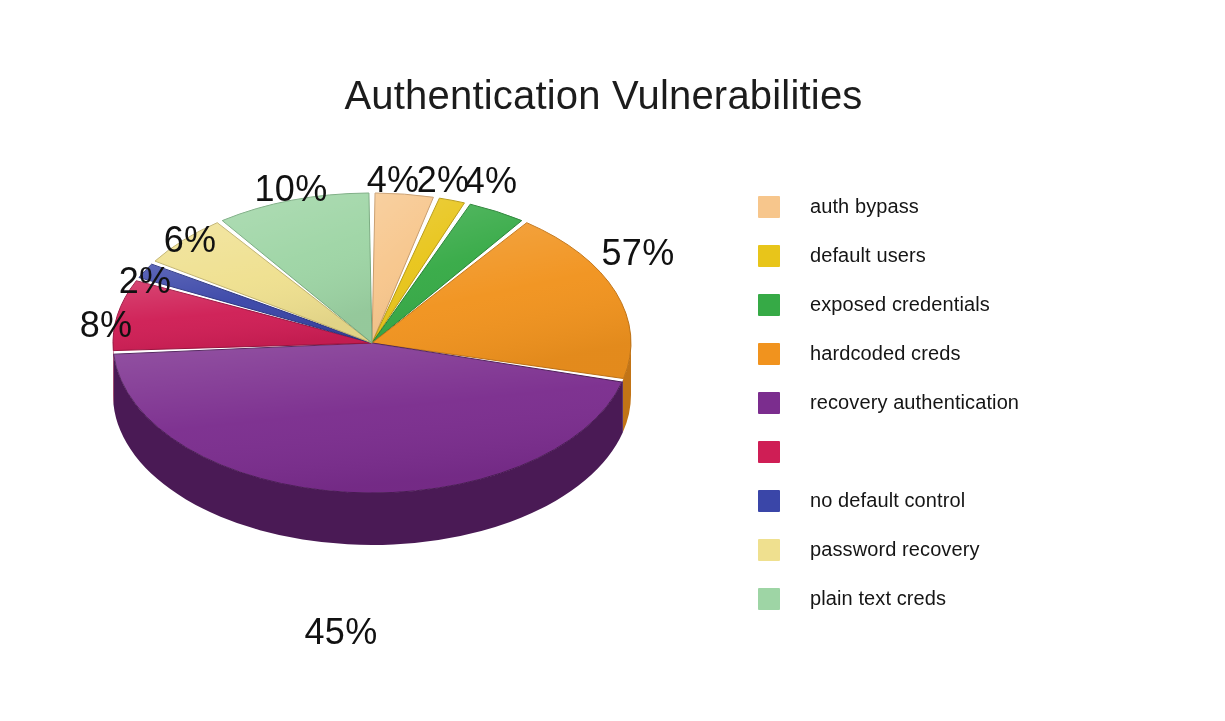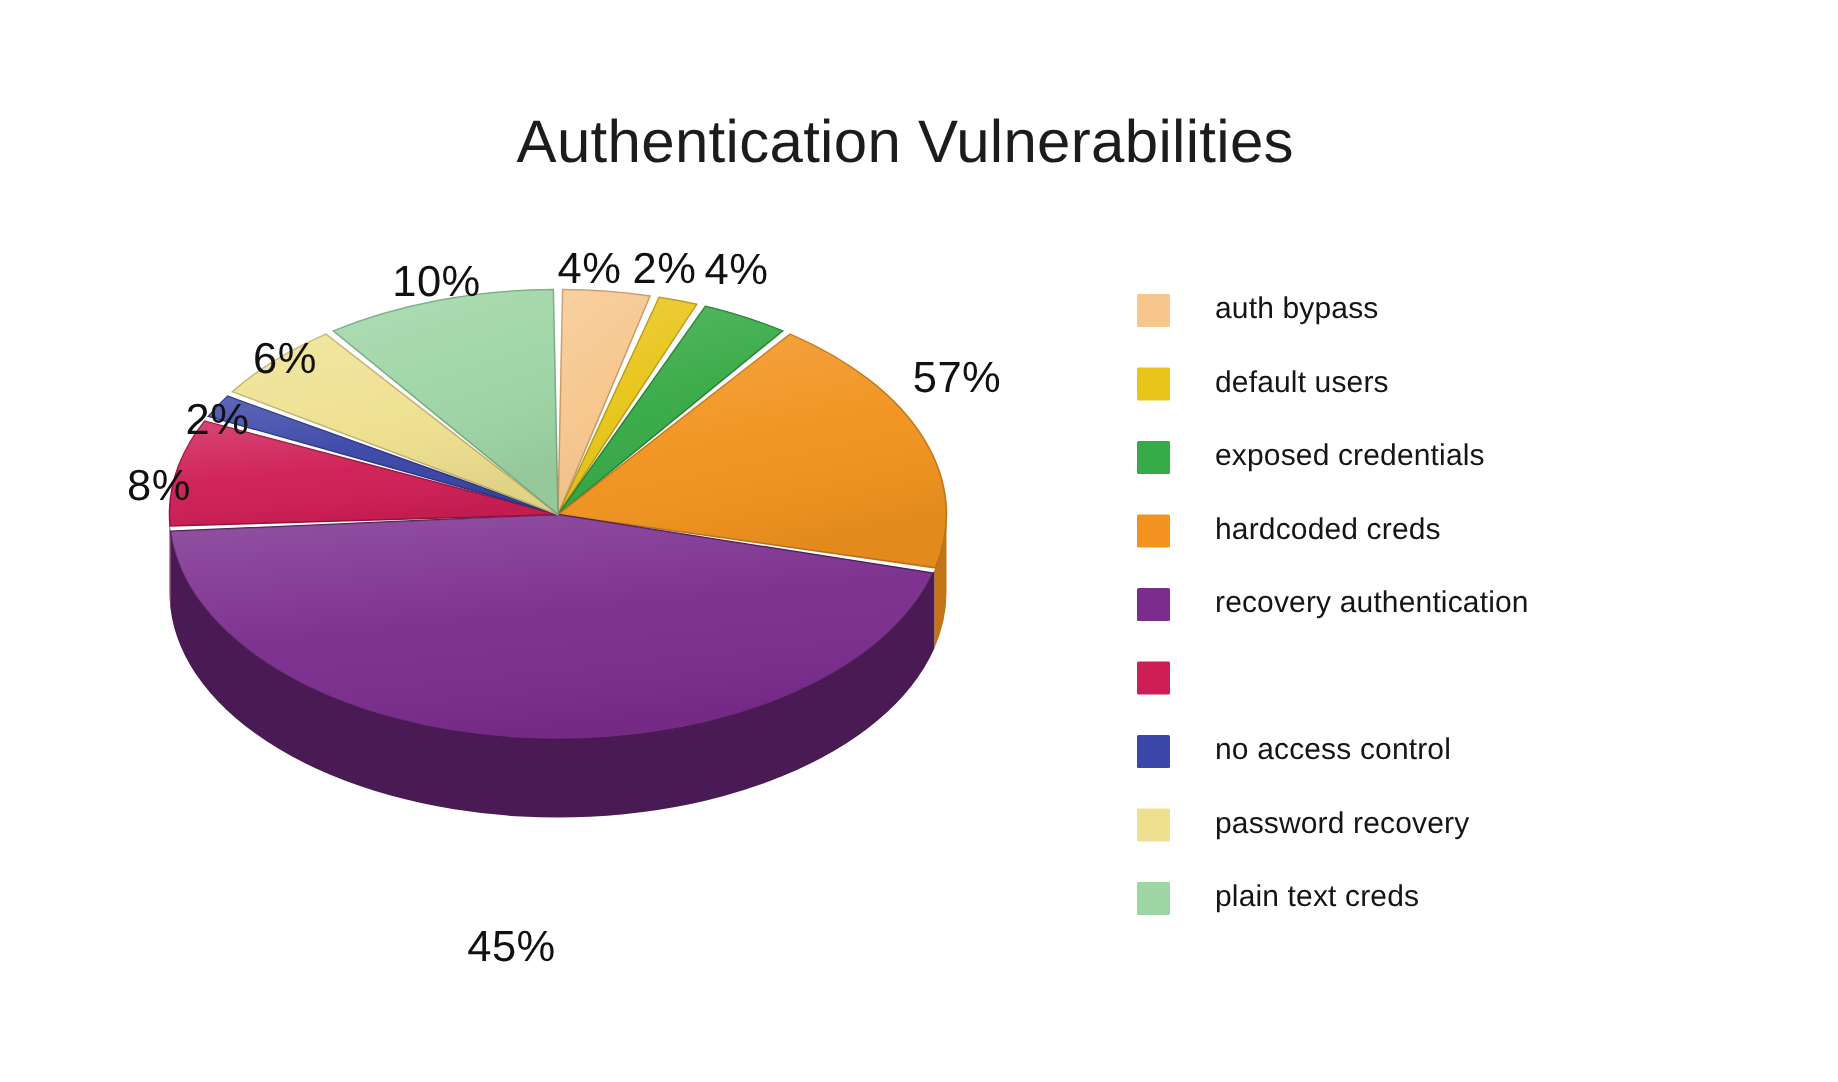--- a/index.html
+++ b/index.html
@@ -39,21 +39,21 @@
     height: 721px;
   }
   #pie-svg {
     position: absolute;
     left: 0;
     top: 0;
   }
 
   .pct-label {
     position: absolute;
-    font-size: 29px;
+    font-size: 36px;
     font-weight: 400;
     color: #111111;
     white-space: nowrap;
     letter-spacing: 0.3px;
     transform: translate(-50%, -50%);
   }
 
   #legend {
     position: absolute;
     left: 758px;
@@ -170,21 +170,21 @@
     </div>
     <div class="legend-row">
       <span class="legend-swatch" style="background: rgb(123, 45, 142);"></span>
       <span class="legend-label">recovery authentication</span>
     </div>
     <div class="legend-row">
       <span class="legend-swatch" style="background: rgb(207, 30, 85);"></span>
     </div>
     <div class="legend-row">
       <span class="legend-swatch" style="background: rgb(58, 70, 168);"></span>
-      <span class="legend-label">no access control</span>
+      <span class="legend-label">no default control</span>
     </div>
     <div class="legend-row">
       <span class="legend-swatch" style="background: rgb(239, 224, 143);"></span>
       <span class="legend-label">password recovery</span>
     </div>
     <div class="legend-row">
       <span class="legend-swatch" style="background: rgb(158, 213, 165);"></span>
       <span class="legend-label">plain text creds</span>
     </div>
   </div>

